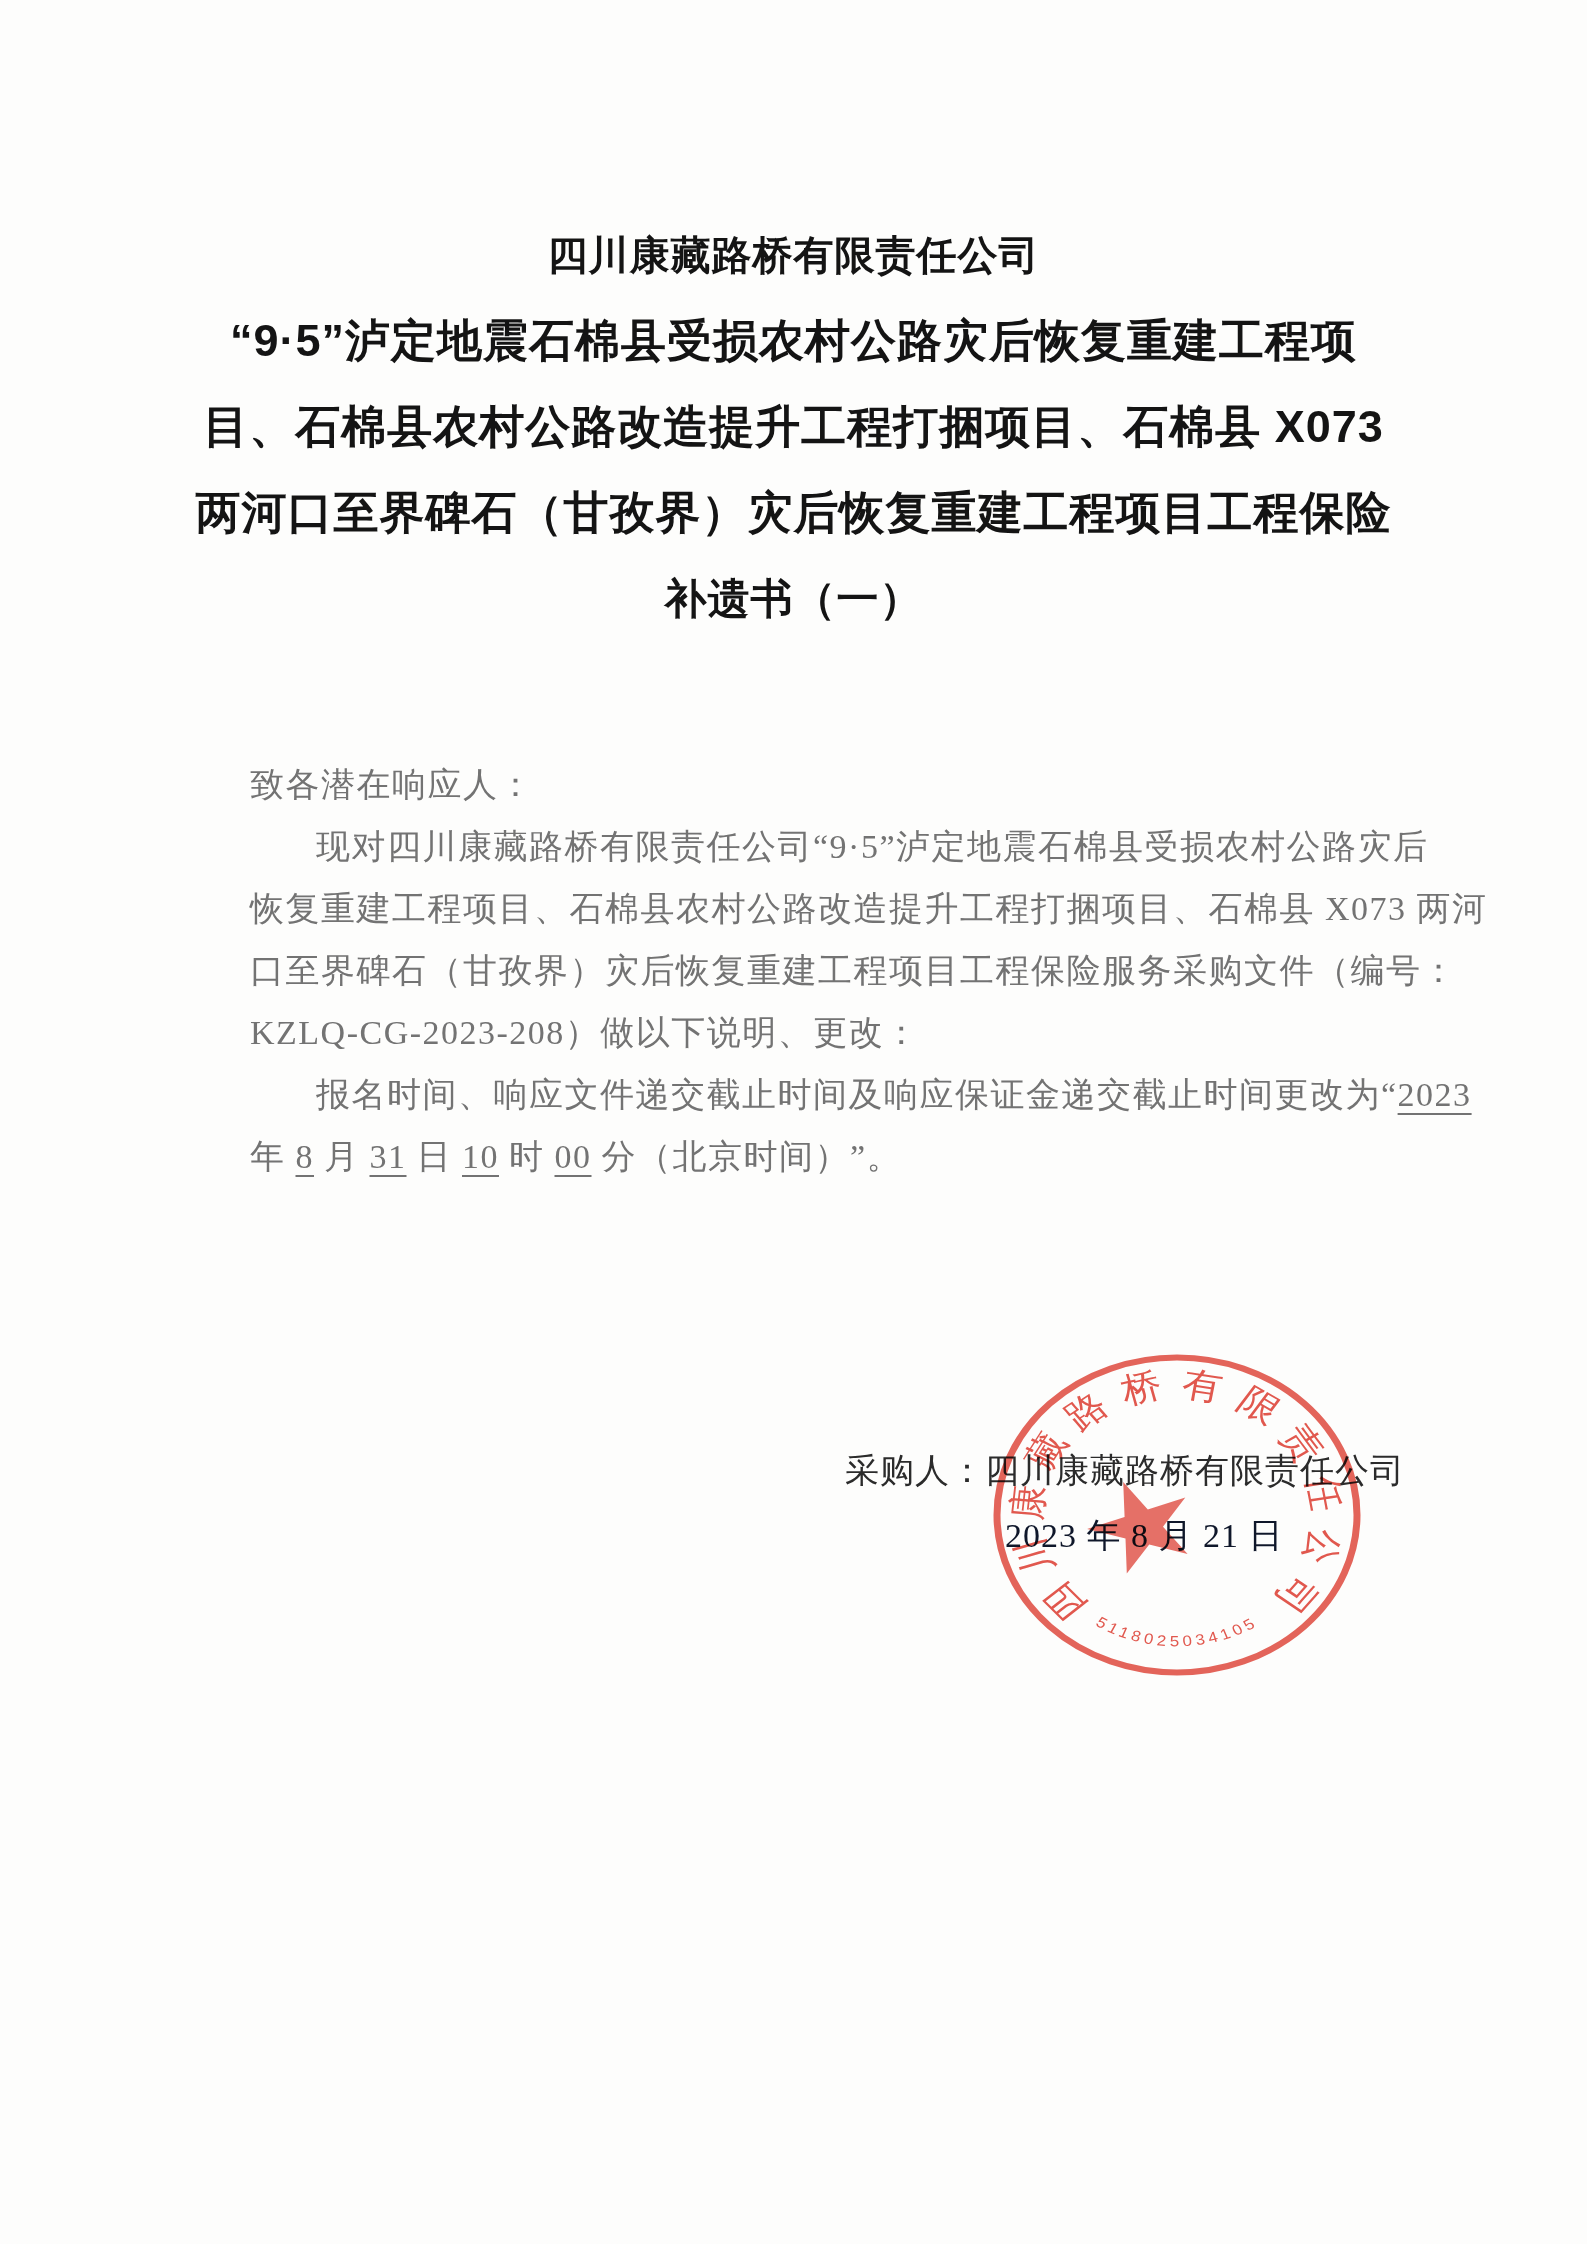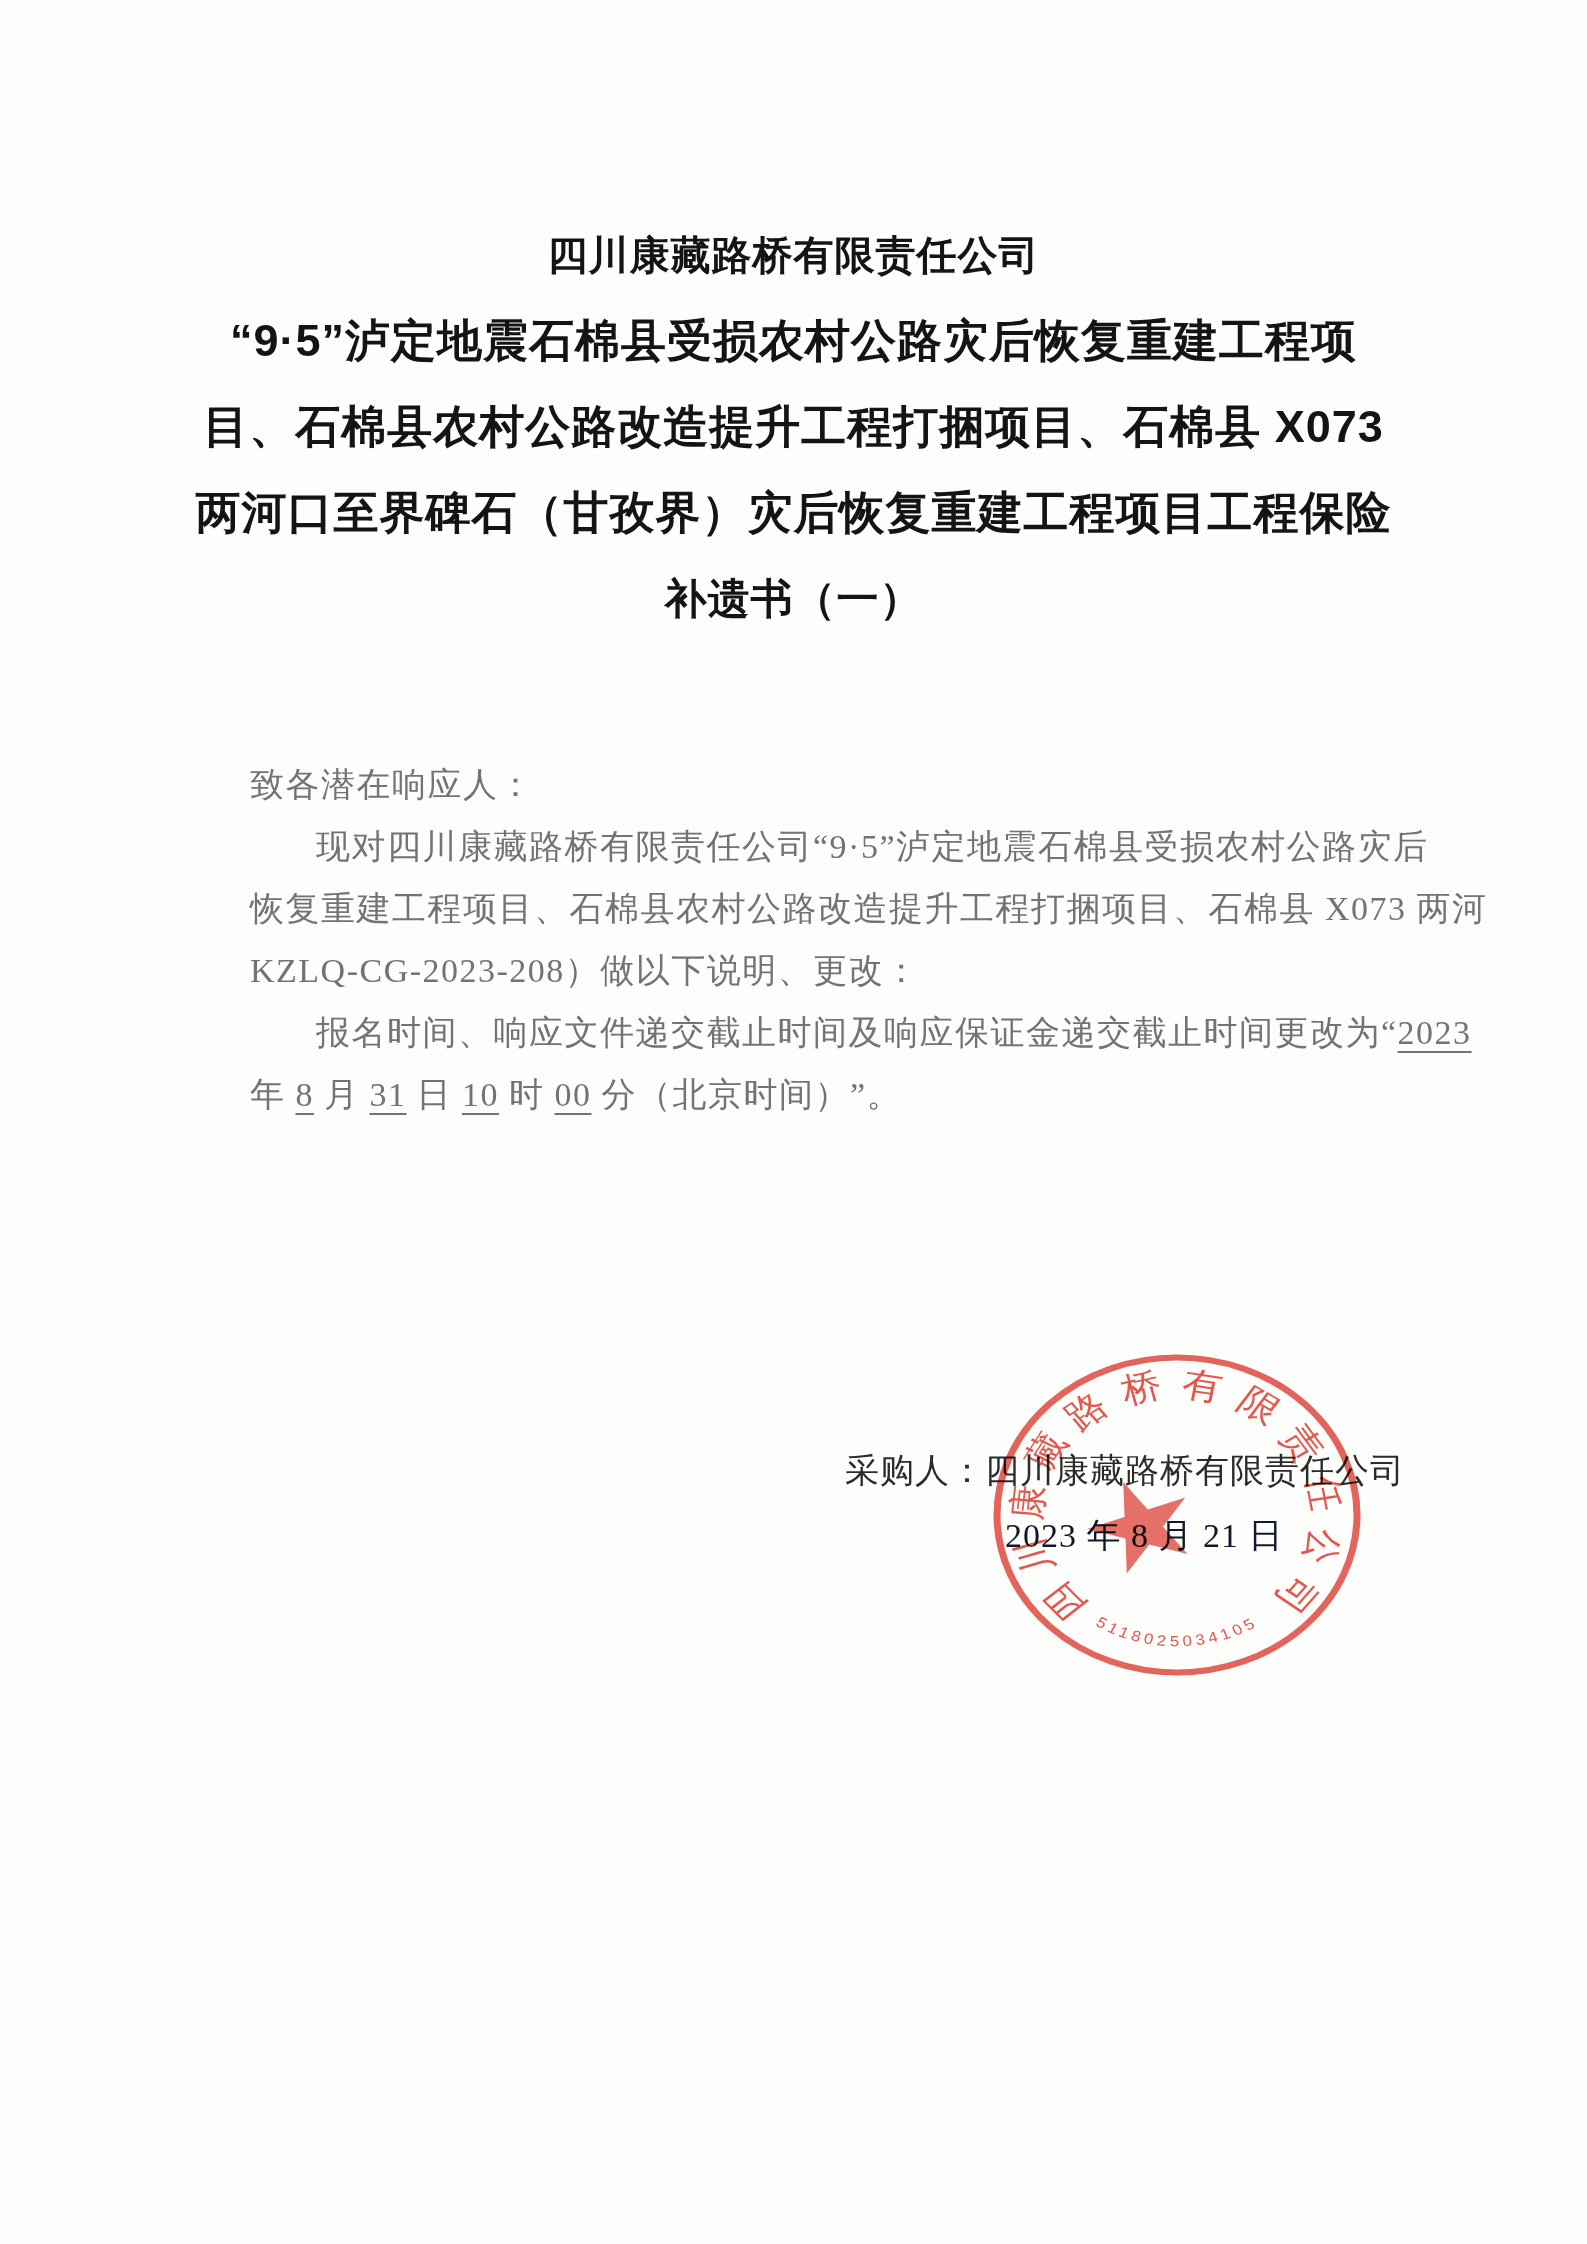--- a/index.html
+++ b/index.html
@@ -66,20 +66,21 @@
     <div class="h-big">“9·5”泸定地震石棉县受损农村公路灾后恢复重建工程项</div>
     <div class="h-big">目、石棉县农村公路改造提升工程打捆项目、石棉县 X073</div>
     <div class="h-big">两河口至界碑石（甘孜界）灾后恢复重建工程项目工程保险</div>
     <div class="h-sub">补遗书（一）</div>
   </div>
 
   <div class="body-text">
       <div class="line"><span>致各潜在响应人：</span></div>
       <div class="line indent"><span>现对四川康藏路桥有限责任公司“9·5”泸定地震石棉县受损农村公路灾后</span></div>
       <div class="line"><span>恢复重建工程项目、石棉县农村公路改造提升工程打捆项目、石棉县 X073 两河</span></div>
+      <div class="line"><span>口至界碑石（甘孜界）灾后恢复重建工程项目工程保险服务采购文件（编号：</span></div>
       <div class="line"><span>KZLQ-CG-2023-208）做以下说明、更改：</span></div>
       <div class="line indent"><span>报名时间、响应文件递交截止时间及响应保证金递交截止时间更改为“</span><span class="u">2023</span></div>
       <div class="line"><span>年 </span><span class="u">8</span><span> 月 </span><span class="u">31</span><span> 日 </span><span class="u">10</span><span> 时 </span><span class="u">00</span><span> 分（北京时间）”。</span></div>
     </div>
 
   <div class="sig-buyer">
     <span>采购人：</span><span>四川康藏路桥有限责任公司</span>
   </div>
   <div class="sig-date">2023 年 8 月 21 日</div>
 

